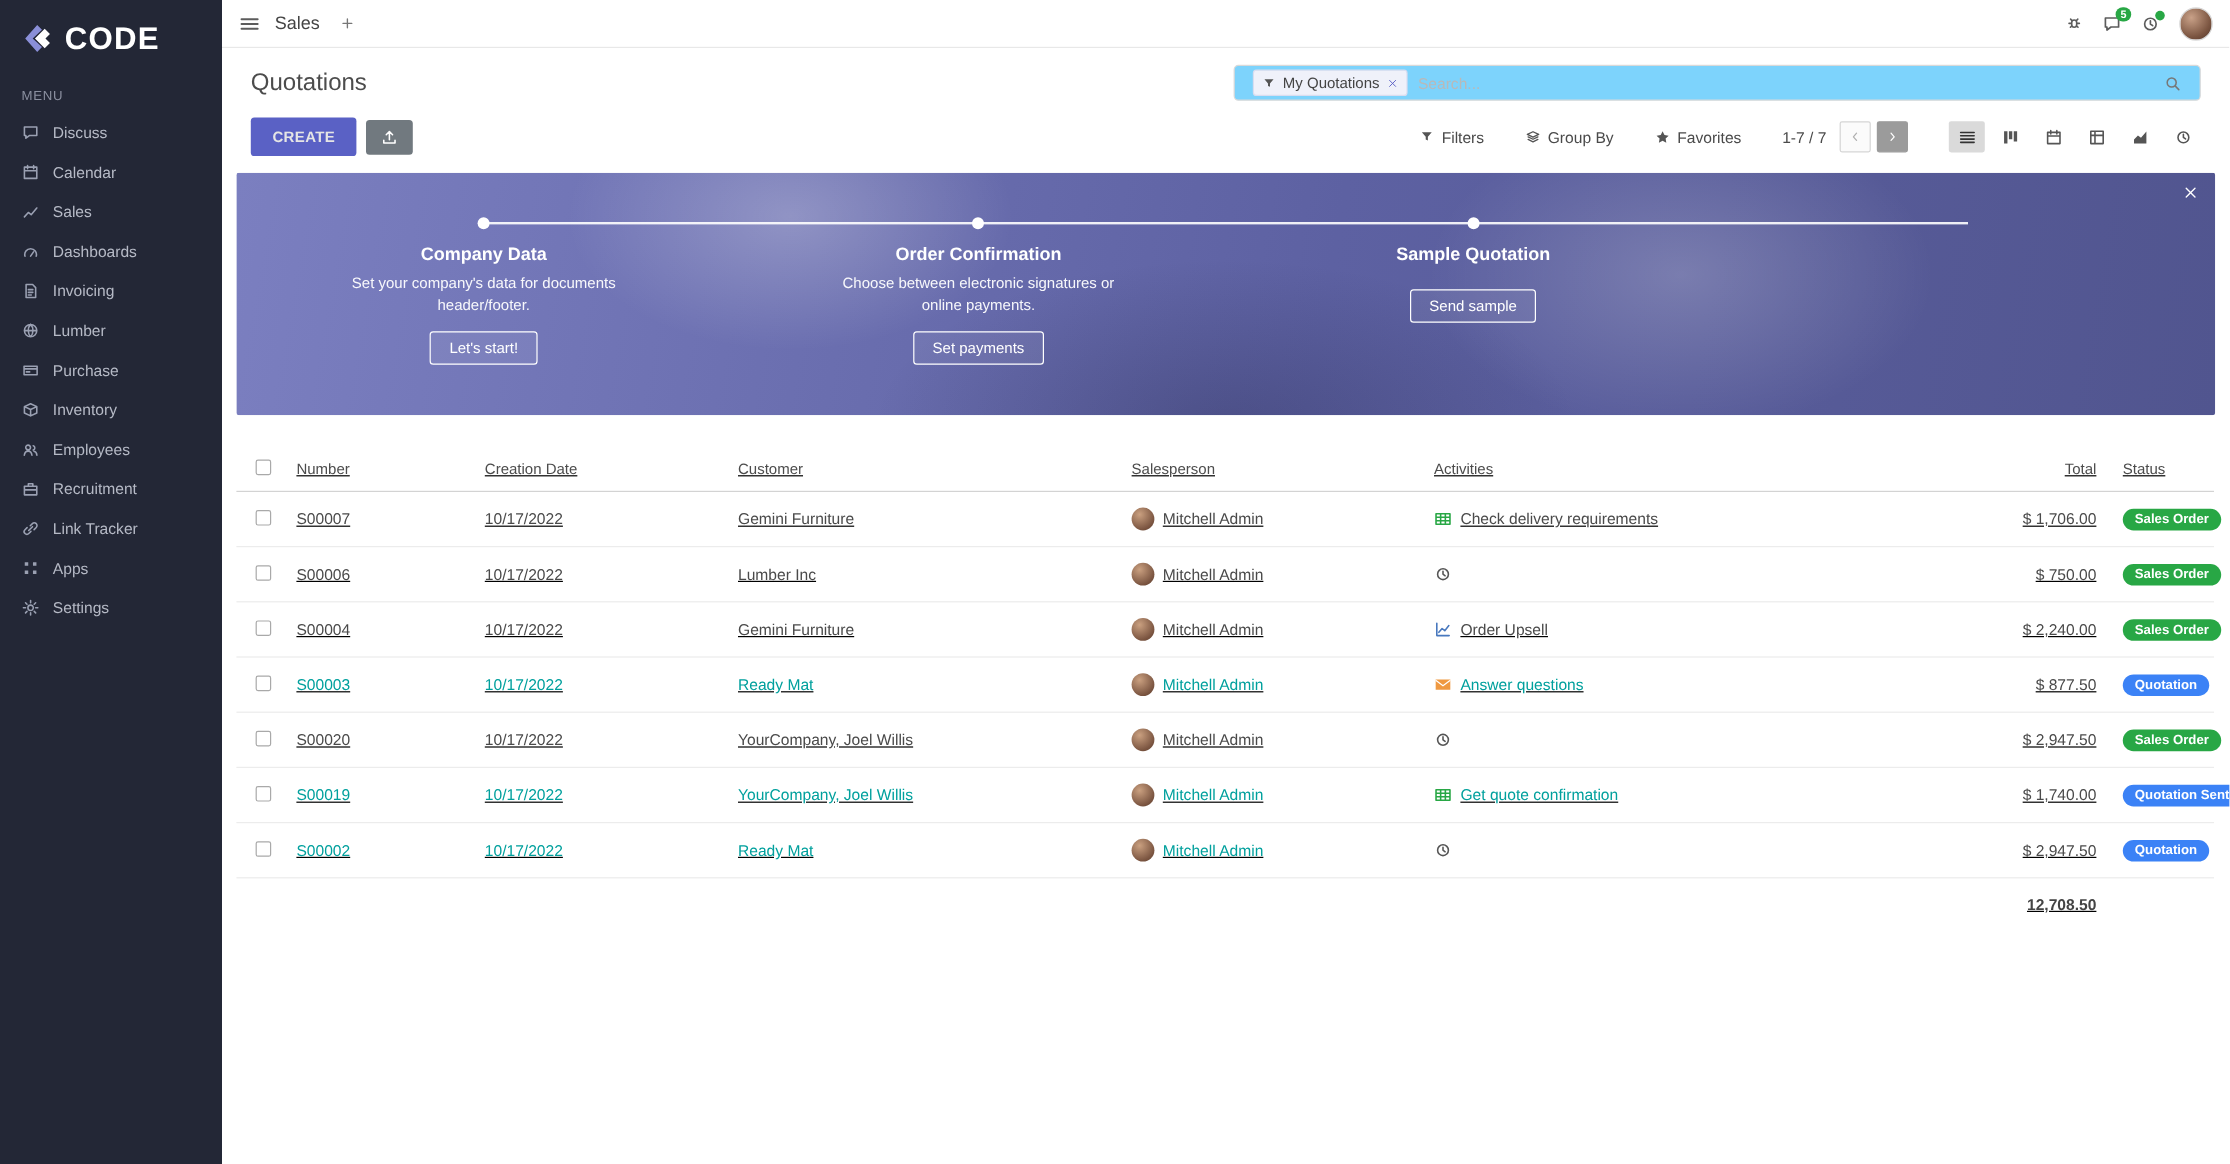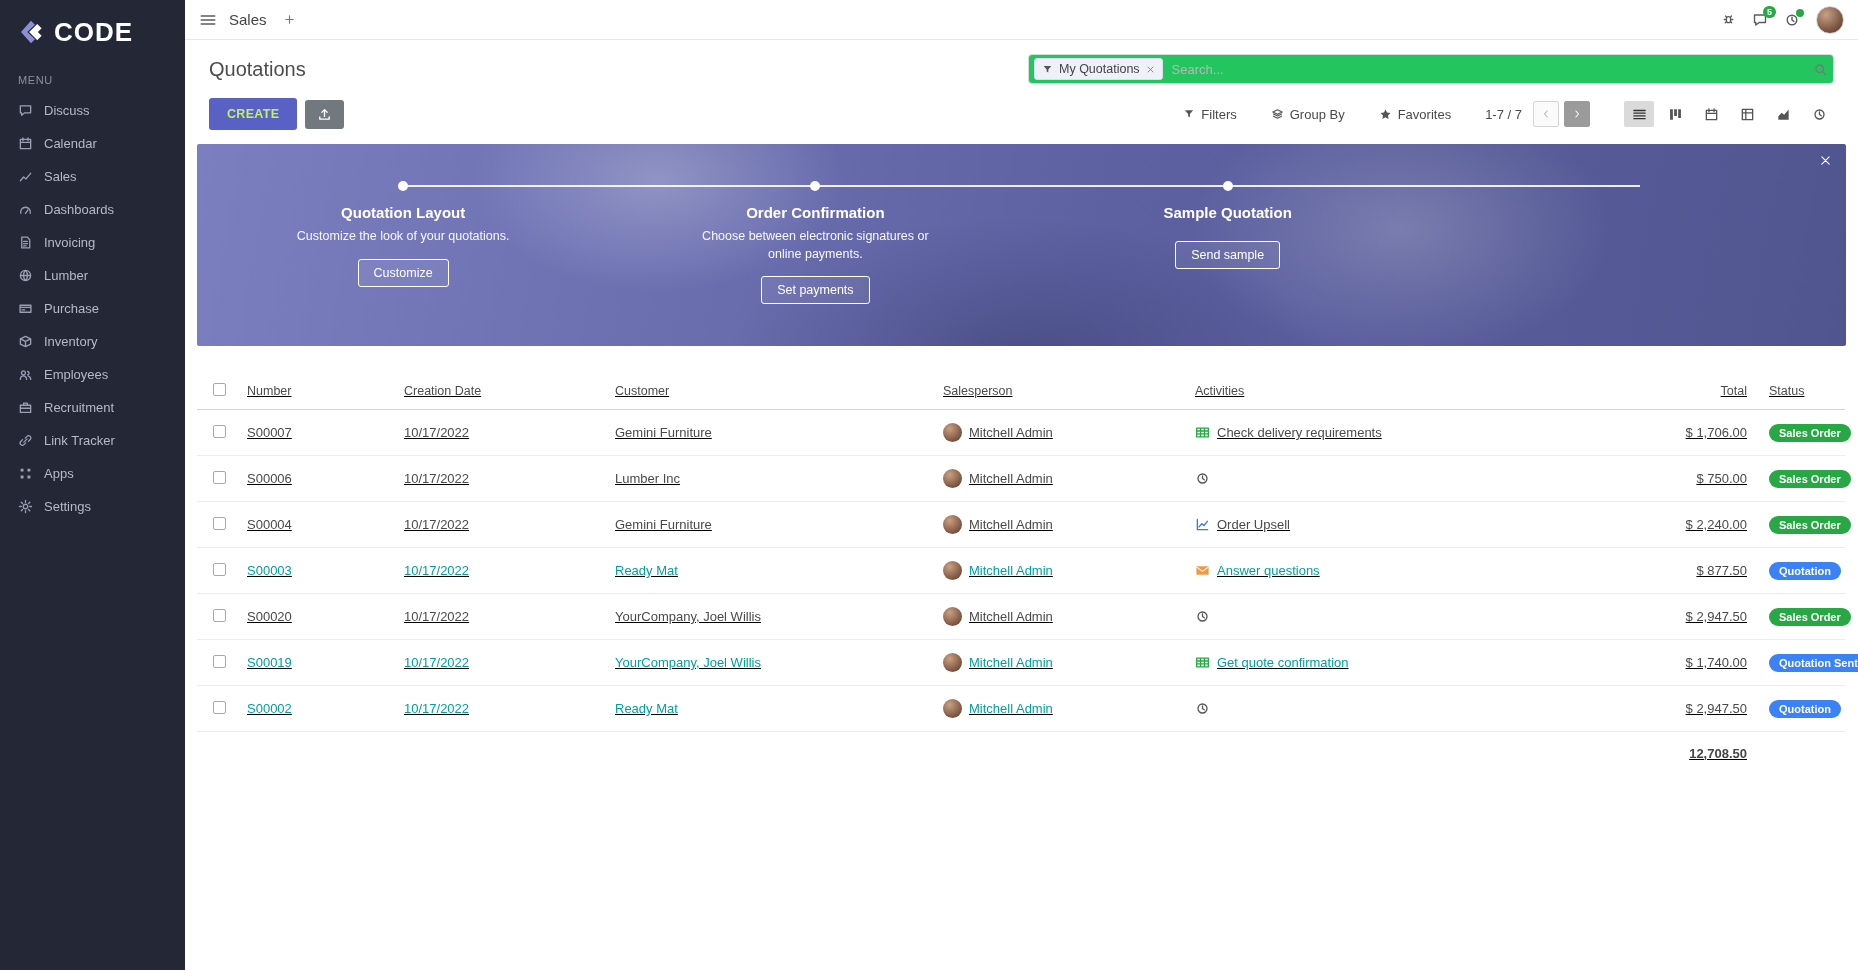--- a/index.html
+++ b/index.html
@@ -32,32 +32,32 @@
   .tb-badge-wrap { position:relative; display:inline-flex; cursor:pointer; }
   .count-badge { position:absolute; top:-6px; right:-8px; background:#28a745; color:#fff; font-size:9px; font-weight:bold; padding:1px 4px; border-radius:7px; line-height:1.2; }
   .dot-badge { position:absolute; top:-3px; right:-4px; width:8px; height:8px; border-radius:50%; background:#28a745; }
   .avatar { width:28px; height:28px; border-radius:50%; cursor:pointer;
             background: radial-gradient(circle at 35% 30%, #c9a188, #7a5440 65%, #4e342a); border:1px solid #d8d8d8; }
 
   
   .cp { padding:12px 24px 0 24px; }
   .cp-row1 { display:flex; align-items:center; height:34px; }
   .page-title { font-size:20px; font-weight:400; color:#4c4c4c; }
-  .searchbox { margin-left:auto; width:806px; height:30px; border:1px solid #d9d9d9; border-radius:4px; background:#22c55e;
-               display:flex; align-items:center; padding:0 5px; gap:9px; }
+  .searchbox { margin-left:auto; width:806px; height:30px; border:1px solid #d9d9d9; border-radius:4px; background:#7dd3fc;
+               display:flex; align-items:center; padding:0 15px; gap:9px; }
   .facet { display:flex; align-items:center; gap:6px; background:#eff1fa; border:1px solid #d9ddf0; border-radius:3px;
            padding:3px 7px; font-size:12.5px; color:#444; cursor:pointer; white-space:nowrap; }
   .facet-funnel { color:#555; }
   .facet-x { color:#5a61c5; cursor:pointer; }
   .search-input { flex:1; border:none; outline:none; font-size:13px; color:#555; font-family:"Liberation Sans", sans-serif; background:transparent; }
   .search-input::placeholder { color:#b9b9b9; }
   .search-mag { color:#777; cursor:pointer; }
 
   .cp-row2 { display:flex; align-items:center; margin-top:10px; height:36px; }
-  .btn-create { background:#5a61c5; color:#bef264; border:none; border-radius:3px; padding:9px 18px; font-size:12.5px;
+  .btn-create { background:#5a61c5; color:#e5e5e5; border:none; border-radius:3px; padding:9px 18px; font-size:12.5px;
                 font-weight:bold; letter-spacing:.3px; cursor:pointer; font-family:"Liberation Sans", sans-serif; }
   .btn-export { background:#71797f; color:#fff; border:none; border-radius:3px; padding:7px 12px; margin-left:8px;
                 display:inline-flex; align-items:center; cursor:pointer; }
   .cp-right { margin-left:auto; display:flex; align-items:center; gap:34px; }
   .tool { display:flex; align-items:center; gap:6px; font-size:13px; color:#4a4a4a; cursor:pointer; }
   .tool .icon { color:#555; }
   .pager { display:flex; align-items:center; gap:5px; }
   .pager-text { font-size:13px; color:#4a4a4a; margin-right:6px; }
   .pg-btn { width:26px; height:26px; display:flex; align-items:center; justify-content:center; border-radius:2px; cursor:pointer; }
   .pg-prev { background:#fbfbfb; border:1px solid #d5d5d5; color:#b0b0b0; }
@@ -399,25 +399,25 @@
     </section>
 
     <section class="banner">
       <span class="icon icon-13 banner-close">
           <svg viewBox="0 0 16 16" fill="none" stroke="currentColor" stroke-width="1.4" stroke-linecap="round" stroke-linejoin="round">
             <path d="M3.5 3.5l9 9M12.5 3.5l-9 9"></path>
           </svg>
         </span>
       <div class="timeline"></div>
       <div class="steps">
-          <div class="step">
+        <div class="step">
             <span class="dot"></span>
-            <div class="step-title">Quotation Layout</div>
-            <div class="step-desc">Customize the look of your quotations.</div>
-            <button class="step-btn">Customize</button>
+            <div class="step-title">Company Data</div>
+            <div class="step-desc">Set your company's data for documents header/footer.</div>
+            <button class="step-btn">Let's start!</button>
           </div>
           <div class="step">
             <span class="dot"></span>
             <div class="step-title">Order Confirmation</div>
             <div class="step-desc">Choose between electronic signatures or online payments.</div>
             <button class="step-btn">Set payments</button>
           </div>
           <div class="step">
             <span class="dot"></span>
             <div class="step-title">Sample Quotation</div>

